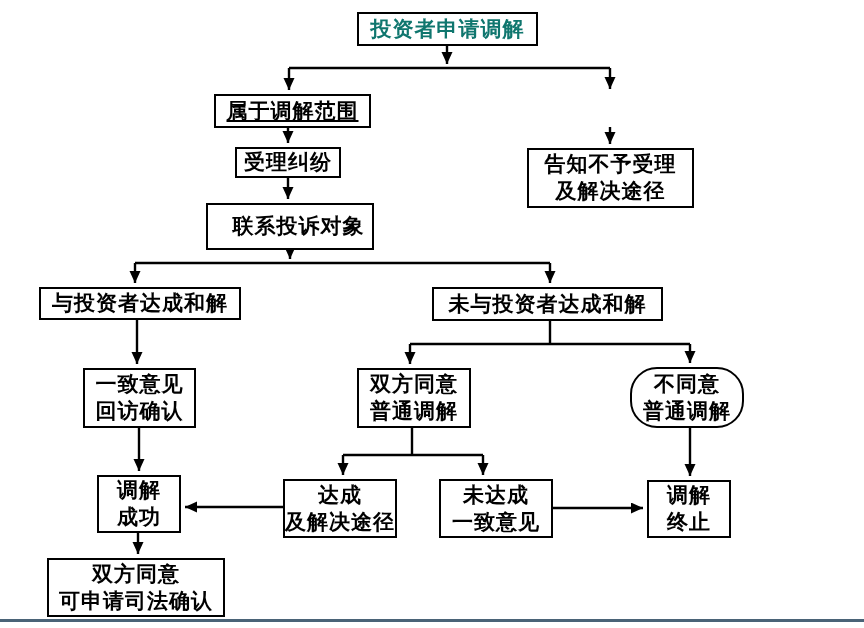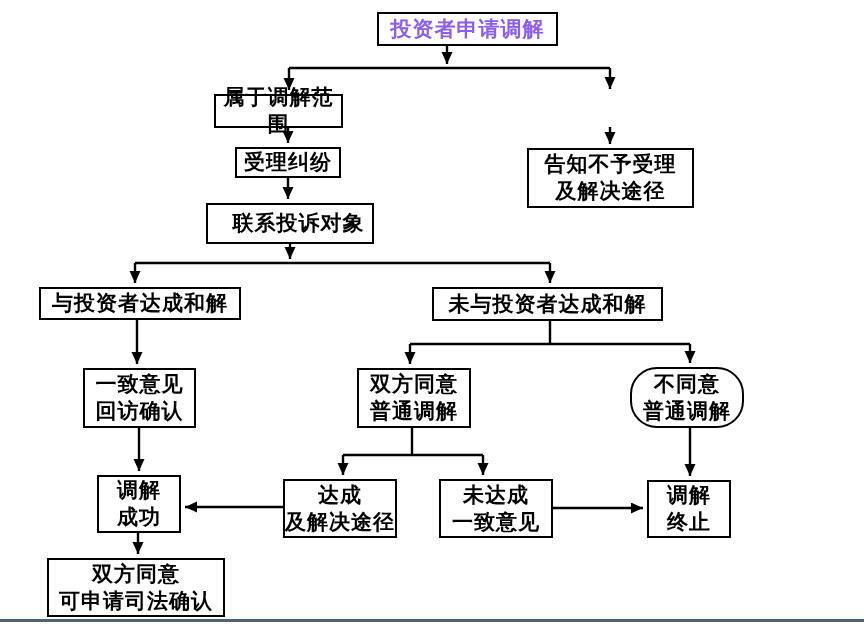--- a/index.html
+++ b/index.html
@@ -33,25 +33,25 @@
     line-height: 27px;
     display: flex;
     align-items: center;
     justify-content: center;
     text-align: center;
     white-space: pre-line;
     letter-spacing: 1px;
   }
   
   .n-apply        { left:357px; top:12px;  width:181px; height:34px; }
-  .n-in-scope     { left:214px; top:94px;  width:129px; height:34px; }
+  .n-in-scope     { left:214px; top:94px;  width:157px; height:34px;text-decoration:underline; }
   .n-out-scope    { left:520px; top:93px;  width:180px; height:34px; }
   .n-accept       { left:235px; top:147px; width:106px; height:31px; }
   .n-notify       { left:527px; top:148px; width:167px; height:60px; }
-  .n-contact      { left:206px; top:203px; width:168px; height:41px;padding-left:17px; }
+  .n-contact      { left:206px; top:203px; width:168px; height:47px;padding-left:17px; }
   .n-settled      { left:39px;  top:287px; width:202px; height:33px; }
   .n-not-settled  { left:432px; top:287px; width:231px; height:34px; }
   .n-center       { left:83px;  top:368px; width:113px; height:60px; }
   .n-agree-med    { left:357px; top:368px; width:114px; height:60px; }
   .n-disagree-med { left:630px; top:367px; width:114px; height:61px;border-radius:27px; }
   .n-success      { left:97px;  top:475px; width:84px;  height:58px; }
   .n-consensus    { left:283px; top:479px; width:114px; height:59px; }
   .n-no-consensus { left:439px; top:479px; width:114px; height:59px; }
   .n-terminate    { left:647px; top:480px; width:84px;  height:58px; }
   .n-judicial     { left:47px;  top:558px; width:178px; height:59px; }
@@ -104,21 +104,21 @@
     <path class="connector" d="M343,455 H483" stroke="#000000"></path>
     <path class="connector" d="M343,455 V475" marker-end="url(#ah)" stroke="#000000"></path>
     <path class="connector" d="M483,455 V475" marker-end="url(#ah)" stroke="#000000"></path>
 
     <path class="connector" d="M690,428 V476" marker-end="url(#ah)" stroke="#000000"></path>
 
     <path class="connector" d="M283,507 H185" marker-end="url(#ah)" stroke="#000000"></path>
     <path class="connector" d="M553,508 H643" marker-end="url(#ah)" stroke="#000000"></path>
   </svg>
 
-  <div class="node n-apply" style="border-color: rgb(0, 0, 0); color: #8b5cf6; margin-left: 20px;">投资者申请调解</div>
+  <div class="node n-apply" style="border-color: rgb(0, 0, 0); color: #0f766e;">投资者申请调解</div>
   <div class="node n-in-scope" style="border-color: rgb(0, 0, 0); color: rgb(0, 0, 0);">属于调解范围</div>
   <div class="node n-notify" style="border-color: rgb(0, 0, 0); color: rgb(0, 0, 0);">告知不予受理
 及解决途径</div>
   <div class="node n-accept" style="border-color: rgb(0, 0, 0); color: rgb(0, 0, 0);">受理纠纷</div>
   <div class="node n-contact" style="border-color: rgb(0, 0, 0); color: rgb(0, 0, 0);">联系投诉对象</div>
   <div class="node n-not-settled" style="border-color: rgb(0, 0, 0); color: rgb(0, 0, 0);">未与投资者达成和解</div>
   <div class="node n-settled" style="border-color: rgb(0, 0, 0); color: rgb(0, 0, 0);">与投资者达成和解</div>
   <div class="node n-center" style="border-color: rgb(0, 0, 0); color: rgb(0, 0, 0);">一致意见
 回访确认</div>
   <div class="node n-agree-med" style="border-color: rgb(0, 0, 0); color: rgb(0, 0, 0);">双方同意

